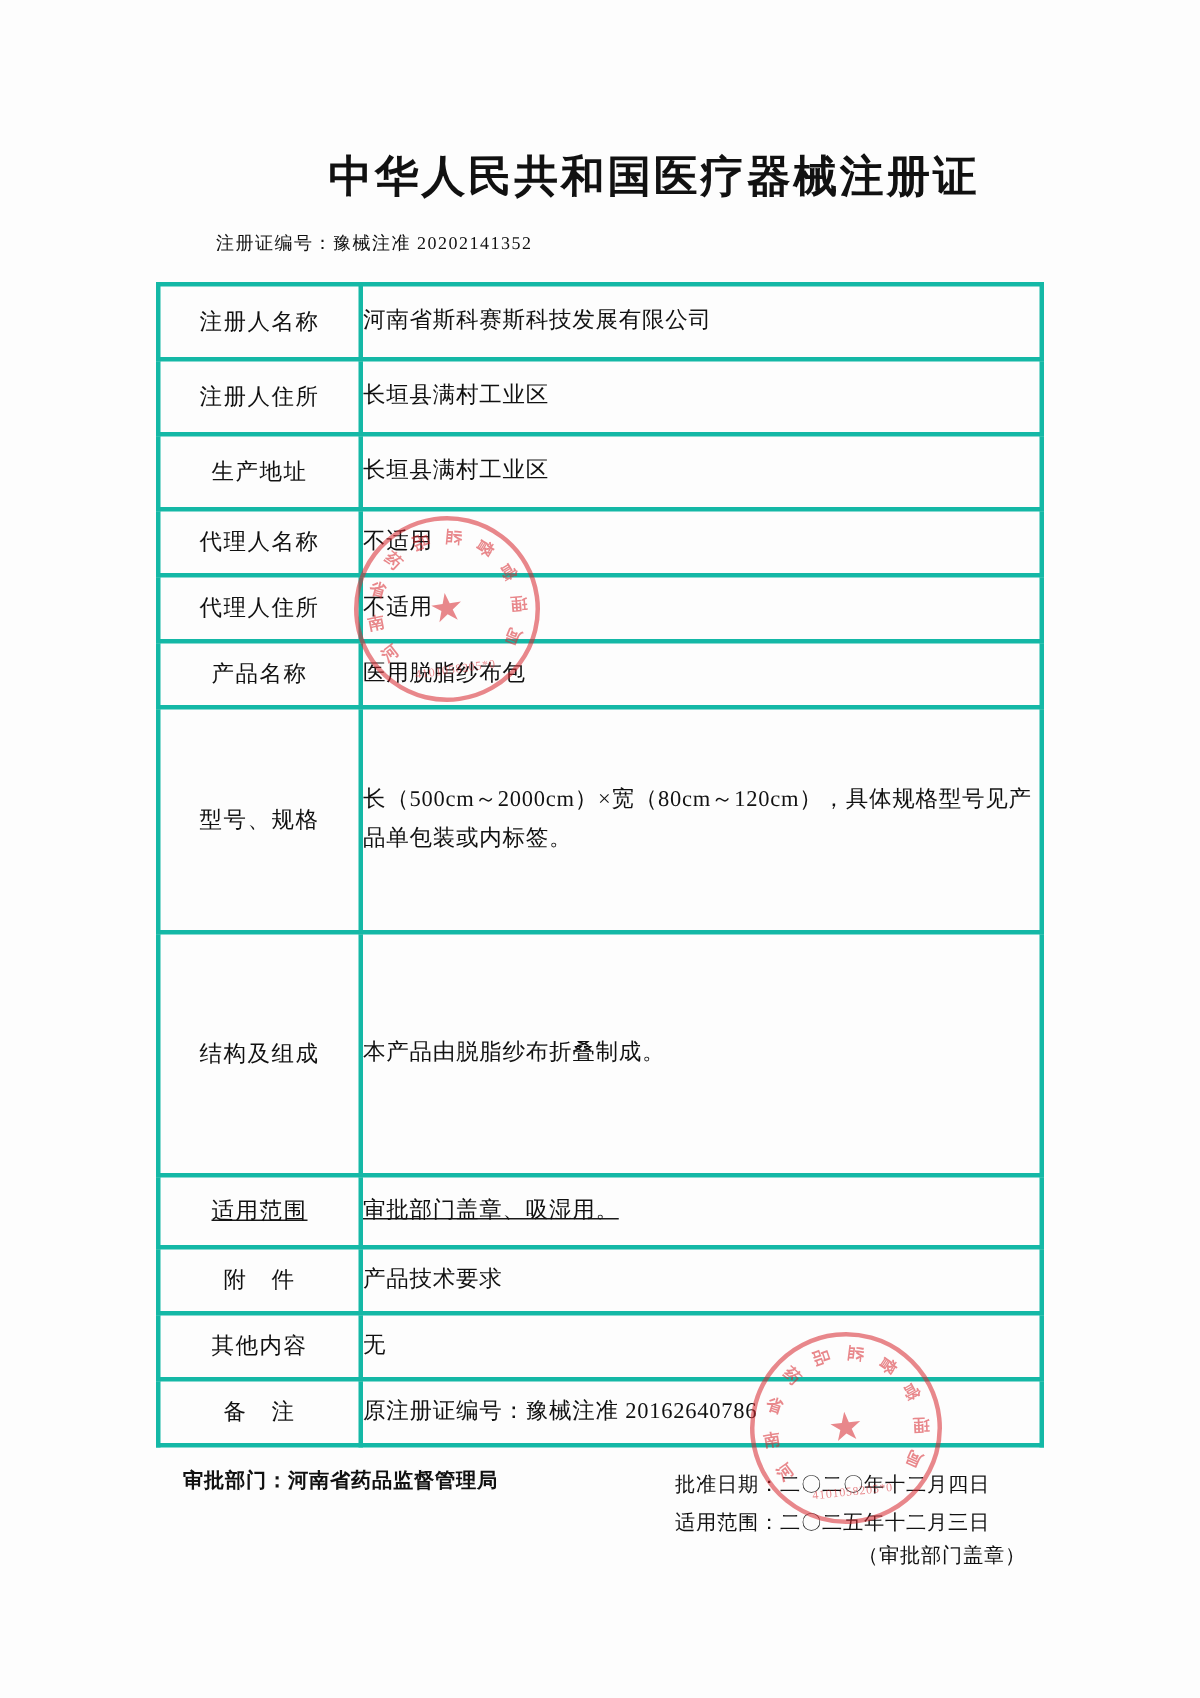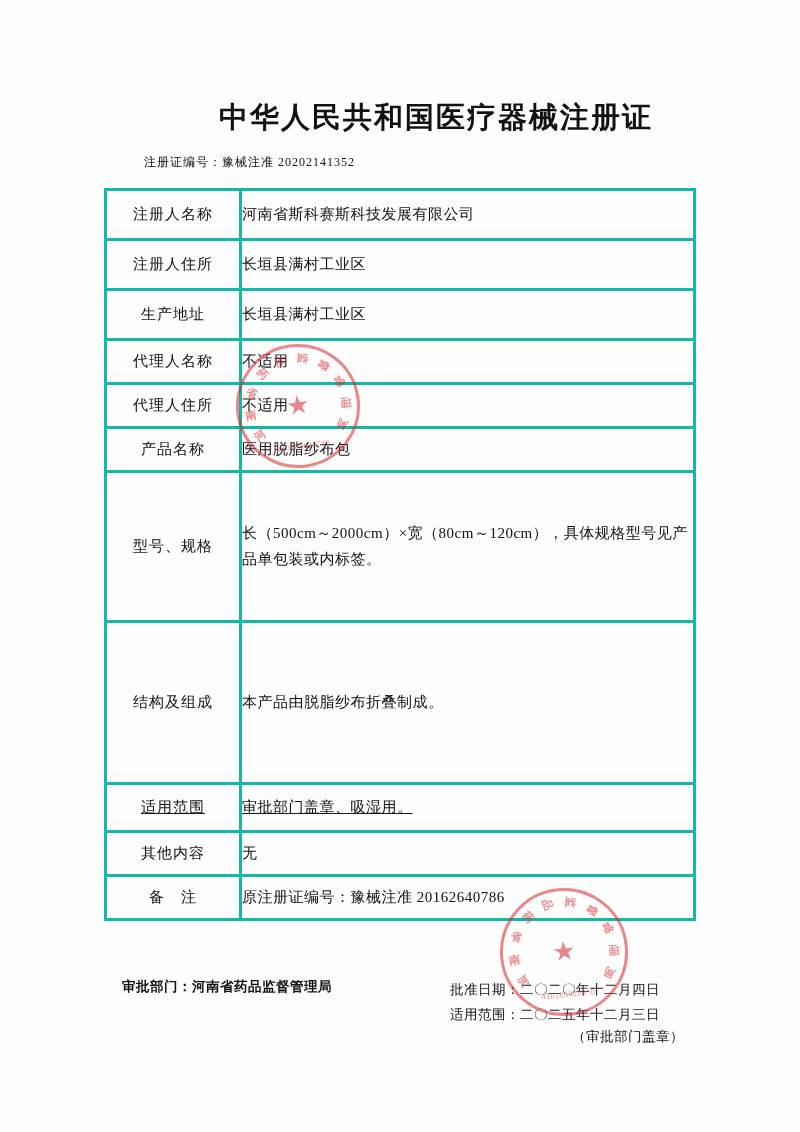--- a/index.html
+++ b/index.html
@@ -198,20 +198,24 @@
         <td class="label">型号、规格</td>
         <td class="value spec-text">长（500cm～2000cm）×宽（80cm～120cm），具体规格型号见产品单包装或内标签。</td>
       </tr>
       <tr class="row-struct">
         <td class="label">结构及组成</td>
         <td class="value struct-text">本产品由脱脂纱布折叠制成。</td>
       </tr>
       <tr class="row-scope">
         <td class="label">适用范围</td>
         <td class="value">审批部门盖章、吸湿用。</td>
+      </tr>
+      <tr class="row-h2">
+        <td class="label">附　件</td>
+        <td class="value">产品技术要求</td>
       </tr>
       <tr class="row-h2">
         <td class="label">其他内容</td>
         <td class="value">无</td>
       </tr>
       <tr class="row-h2">
         <td class="label">备　注</td>
         <td class="value">原注册证编号：豫械注准 20162640786</td>
       </tr>
     </tbody>

